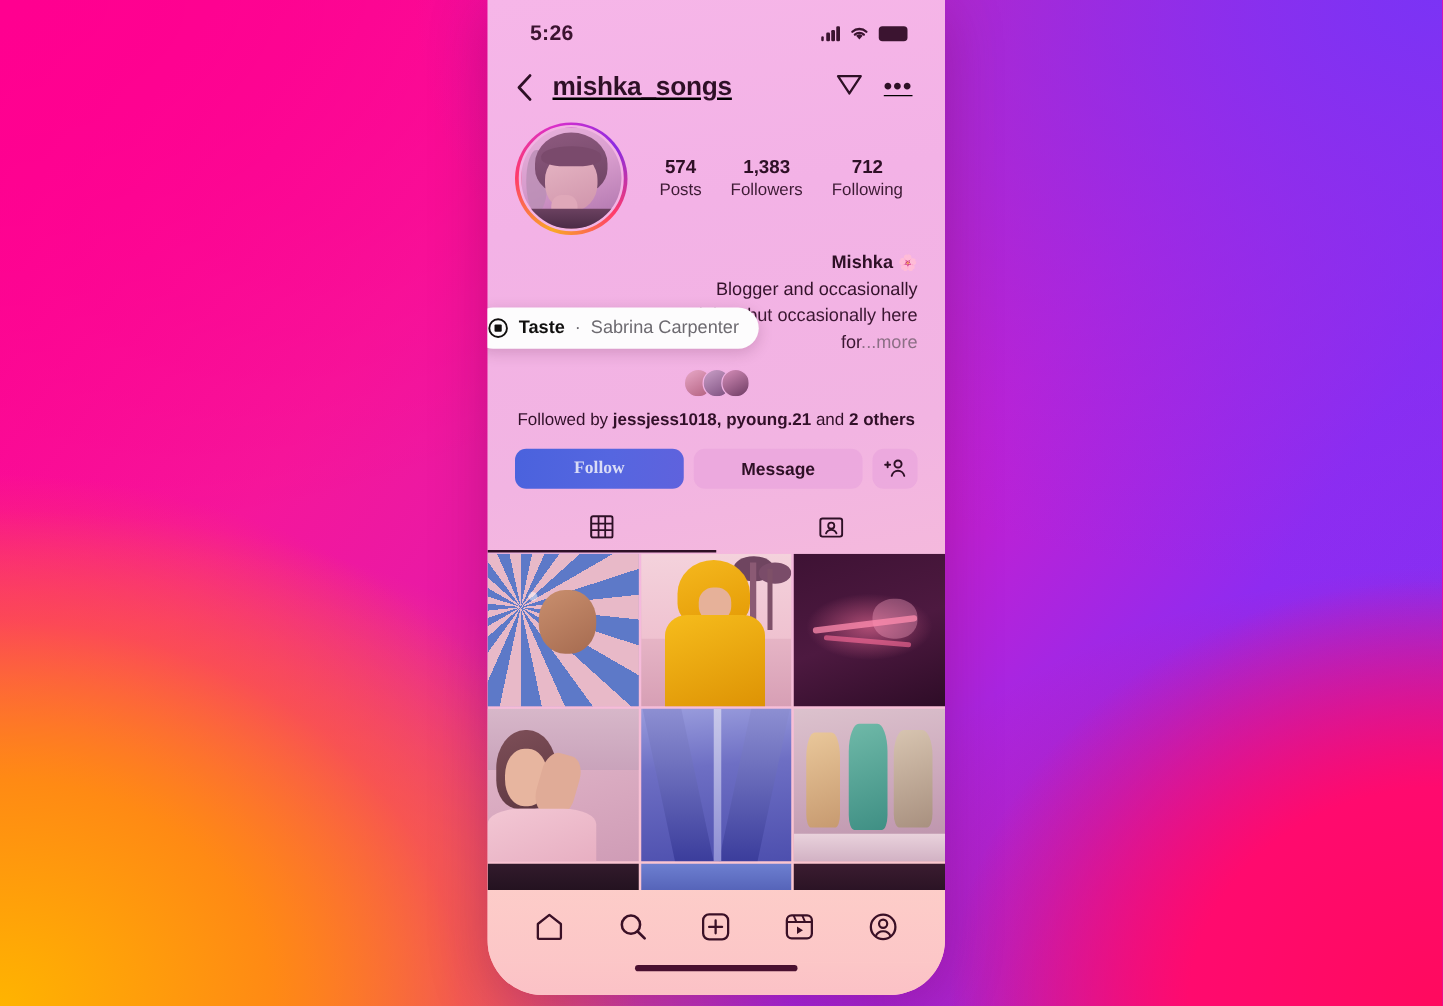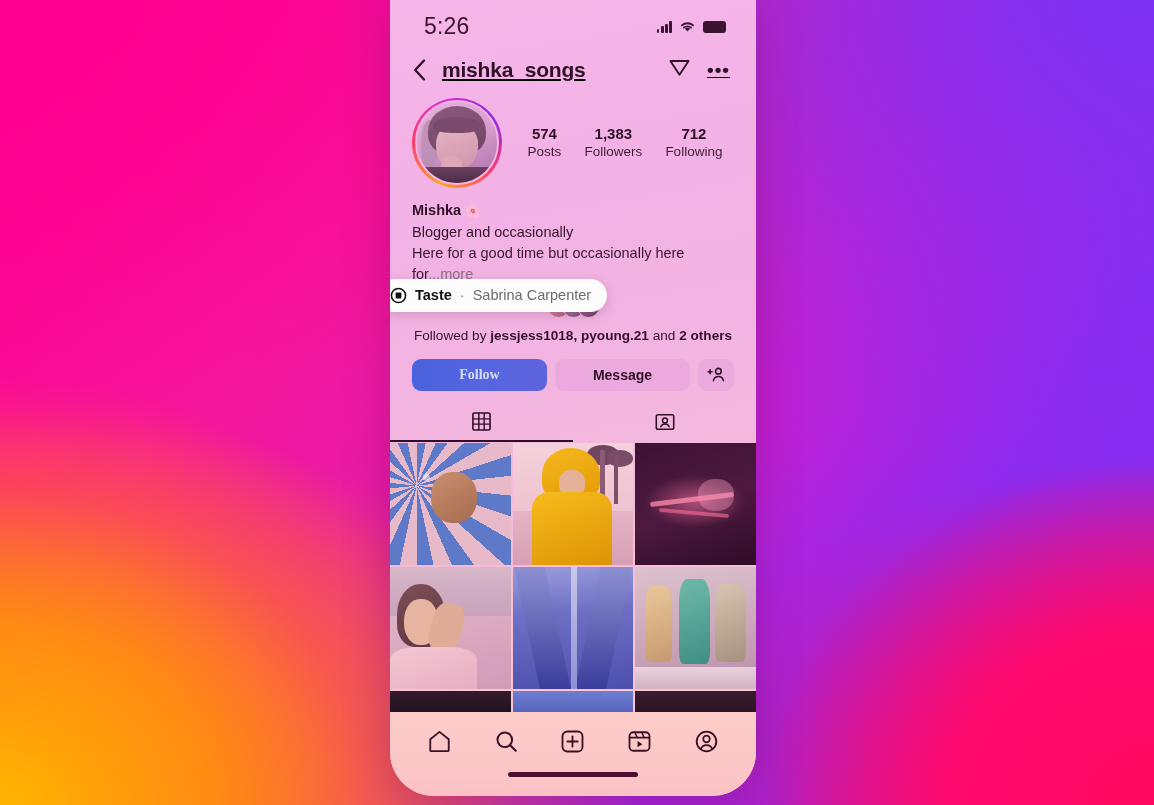--- a/index.html
+++ b/index.html
@@ -38,21 +38,21 @@
     box-shadow: 0 10px 46px rgba(90,0,60,0.28);
     overflow: hidden;
   }
   #screen { position: absolute; inset: 0; display: flex; flex-direction: column; }
 
   
   .statusbar {
     height: 48px; display: flex; align-items: center;
     justify-content: space-between; padding: 6px 30px 0 34px;
   }
-  .status-time { font-size: 23px; font-weight: 400; color: #3b1430; letter-spacing: .2px; }
+  .status-time { font-size: 17px; font-weight: 700; color: #3b1430; letter-spacing: .2px; }
   .status-icons { display: flex; align-items: center; gap: 7px; }
   .sig { display: flex; align-items: flex-end; gap: 1.6px; height: 12px; }
   .sig i { width: 2.6px; background: #3b1430; border-radius: 1px; display: block; }
   .sig i:nth-child(1){height:4px}.sig i:nth-child(2){height:6.5px}
   .sig i:nth-child(3){height:9px}.sig i:nth-child(4){height:12px}
   .batt { width: 23px; height: 11.5px; background: #3b1430; border-radius: 3px; }
 
   
   .navbar {
     height: 44px; display: flex; align-items: center;
@@ -88,35 +88,35 @@
   .face .hand  { position:absolute; left:30%; top:66%; width:26%; height:28%; border-radius:40%; background:#dfa8b9; }
   .face .shirt { position:absolute; left:0; bottom:0; width:100%; height:20%; background: linear-gradient(180deg,#6b4160,#4b2b46); }
   .face .sideL { position:absolute; left:6%; top:22%; width:20%; height:62%; border-radius:50%; background:#b98fb4; opacity:.8;}
 
   .stats { flex: 1 1 auto; display: flex; justify-content: space-around; padding-left: 14px; }
   .stat { text-align: center; }
   .stat-num { font-size: 15px; font-weight: 700; color: #2e1026; line-height: 1.25; }
   .stat-label { font-size: 13.5px; color: #3e1b35; line-height: 1.3; }
 
   
-  .bio { padding: 12px 22px 0 22px; position: relative; }
+  .bio { padding: 12px 22px 0 22px; position: relative; text-align: right; }
   .bio-name { font-size: 14.5px; font-weight: 700; color: #2e1026; line-height: 1.5; }
   .bio-name .emoji { font-size: 12.5px; }
   .bio-line { font-size: 14.5px; color: #34122b; line-height: 1.45; }
   .bio-line.faded { color: #3a1631; }
   .more { color: #8d6f86; }
 
   
   #music-chip {
     position: absolute; left: -12px; top: 58px;
     display: flex; align-items: center; gap: 8px;
     background: #fdfcfd; border-radius: 20px;
     padding: 8px 16px 8px 12px;
     box-shadow: 0 3px 12px rgba(60,0,40,0.18);
-    white-space: nowrap; z-index: 12; margin-top: 33px;
+    white-space: nowrap; z-index: 12;
   }
   .chip-ico { width: 17px; height: 17px; flex: 0 0 auto; }
   .chip-title { font-size: 14.5px; font-weight: 700; color: #11100f; }
   .chip-sep { font-size: 14.5px; color: #6d6a70; }
   .chip-artist { font-size: 14.5px; color: #6d6a70; }
 
   
   .followed { display: flex; align-items: center; padding: 10px 22px 0 22px; gap: 9px; flex-direction: column; }
   .faces { display: flex; align-items: center; flex: 0 0 auto; }
   .facepile {

